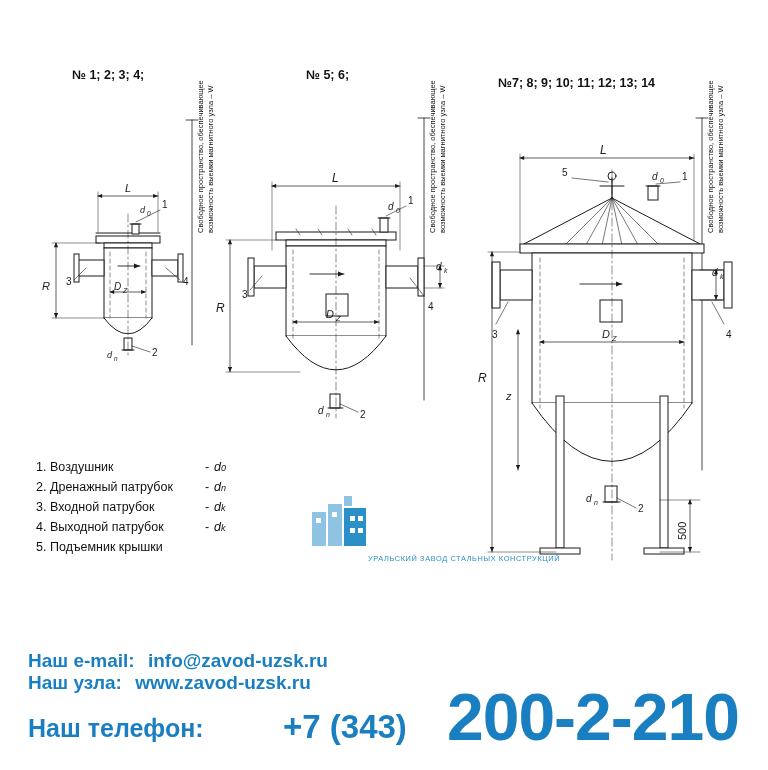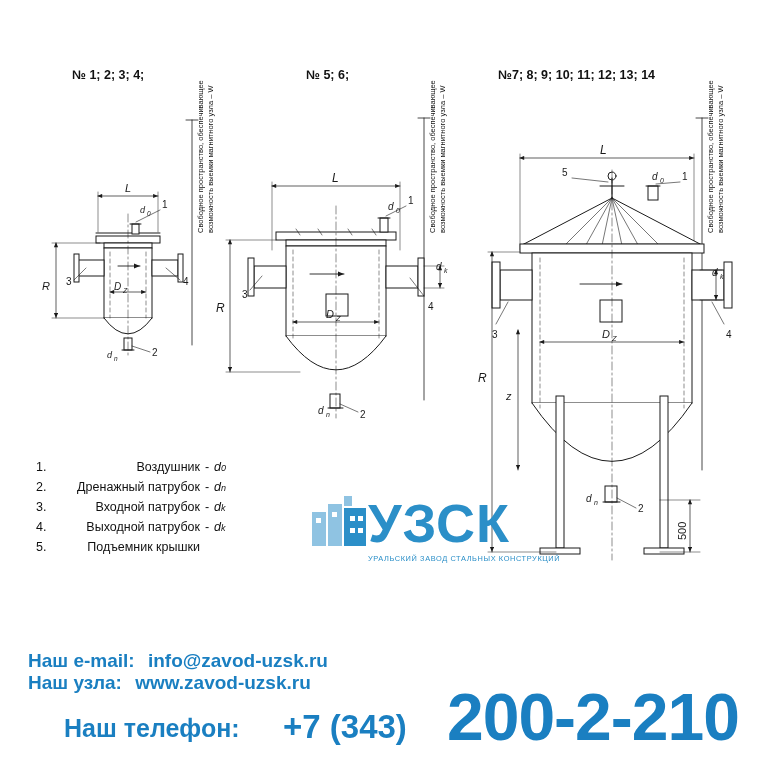--- a/index.html
+++ b/index.html
@@ -39,21 +39,21 @@
     left:36px;top:460px;
     font-size:12.5px;
     color:#111;
   }
   .legend .row{
     display:flex;
     align-items:baseline;
     height:20px;
   }
   .legend .num{width:14px;}
-  .legend .txt{width:150px;text-align:right;}
+  .legend .txt{width:150px;}
   .legend .dash{width:14px;text-align:center;}
   .legend .sym{font-style:italic;}
 
   
   .logo{
     position:absolute;
     left:310px;top:470px;
     width:220px;height:110px;
   }
   .logo .uzsk{
@@ -78,38 +78,38 @@
   .contact{position:absolute;left:0;top:620px;width:768px;}
   .c-row{
     position:absolute;
     color:#1a7fc1;
     font-weight:bold;
     white-space:nowrap;
   }
   .c-label{color:#1a7fc1;}
   .c-email{left:28px;top:10px;font-size:19px;margin-top:20px;}
   .c-site{left:28px;top:52px;font-size:19px;}
-  .c-phone-lbl{left:28px;top:94px;font-size:25px;margin-left:36px;}
+  .c-phone-lbl{left:28px;top:94px;font-size:25px;}
   .c-code{left:283px;top:88px;font-size:33px;}
   .c-num{
     left:447px;top:64px;
     font-size:66px;
     letter-spacing:-1px;
     line-height:66px;
   }
   .mono-val{font-weight:bold;}
 </style>
 </head>
 <body>
 
 <div class="stage">
 
   <div class="grp-title" style="left:72px;top:68px;">№ 1; 2; 3; 4;</div>
   <div class="grp-title" style="left:306px;top:68px;">№ 5; 6;</div>
-  <div class="grp-title" style="left:498px;top:68px;">№7; 8; 9; 10; 11; 12; 13; 14</div>
+  <div class="grp-title" style="left:498px;top:76px;">№7; 8; 9; 10; 11; 12; 13; 14</div>
 
   <div class="vnote" style="left:196px;top:233px;">Свободное пространство, обеспечивающее</div>
   <div class="vnote" style="left:206px;top:233px;">возможность выемки магнитного узла – W</div>
 
   <div class="vnote" style="left:428px;top:233px;">Свободное пространство, обеспечивающее</div>
   <div class="vnote" style="left:438px;top:233px;">возможность выемки магнитного узла – W</div>
 
   <div class="vnote" style="left:706px;top:233px;">Свободное пространство, обеспечивающее</div>
   <div class="vnote" style="left:716px;top:233px;">возможность выемки магнитного узла – W</div>
 
@@ -388,21 +388,20 @@
       <rect x="18" y="22" width="14" height="42" fill="#8fc3e2"></rect>
       <rect x="34" y="14" width="8" height="10" fill="#8fc3e2"></rect>
       <rect x="34" y="26" width="22" height="38" fill="#2b8fc8"></rect>
       <rect x="6" y="36" width="5" height="5" fill="#ffffff"></rect>
       <rect x="22" y="30" width="5" height="5" fill="#ffffff"></rect>
       <rect x="40" y="34" width="5" height="5" fill="#ffffff"></rect>
       <rect x="48" y="34" width="5" height="5" fill="#ffffff"></rect>
       <rect x="40" y="46" width="5" height="5" fill="#ffffff"></rect>
       <rect x="48" y="46" width="5" height="5" fill="#ffffff"></rect>
     </svg>
-    <div class="uzsk">УЗСК</div>
     <div class="sub">УРАЛЬСКИЙ ЗАВОД СТАЛЬНЫХ КОНСТРУКЦИЙ</div>
   </div>
 
   <div class="contact">
     <div class="c-row c-email">
       <span class="c-label">Наш e-mail:</span>
       <span class="mono-val" style="margin-left:8px;">info@zavod-uzsk.ru</span>
     </div>
     <div class="c-row c-site">
       <span class="c-label">Наш узла:</span>

